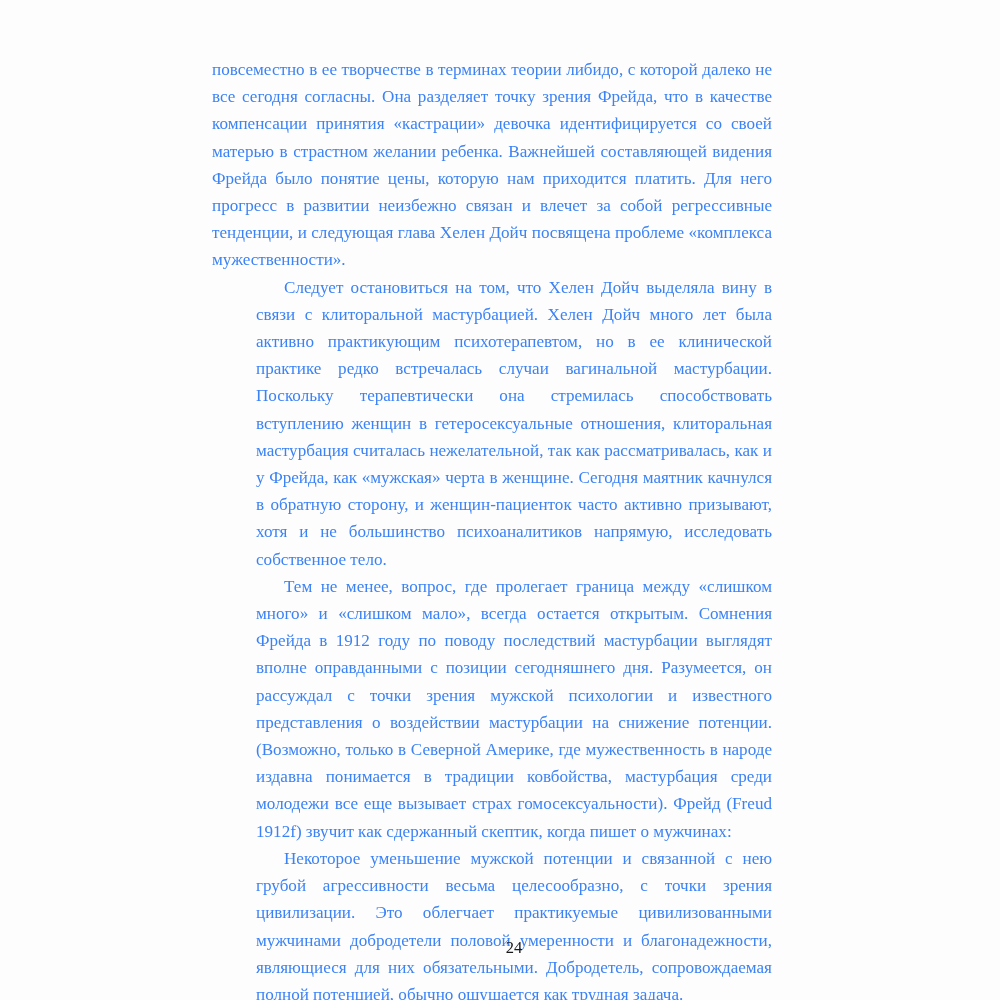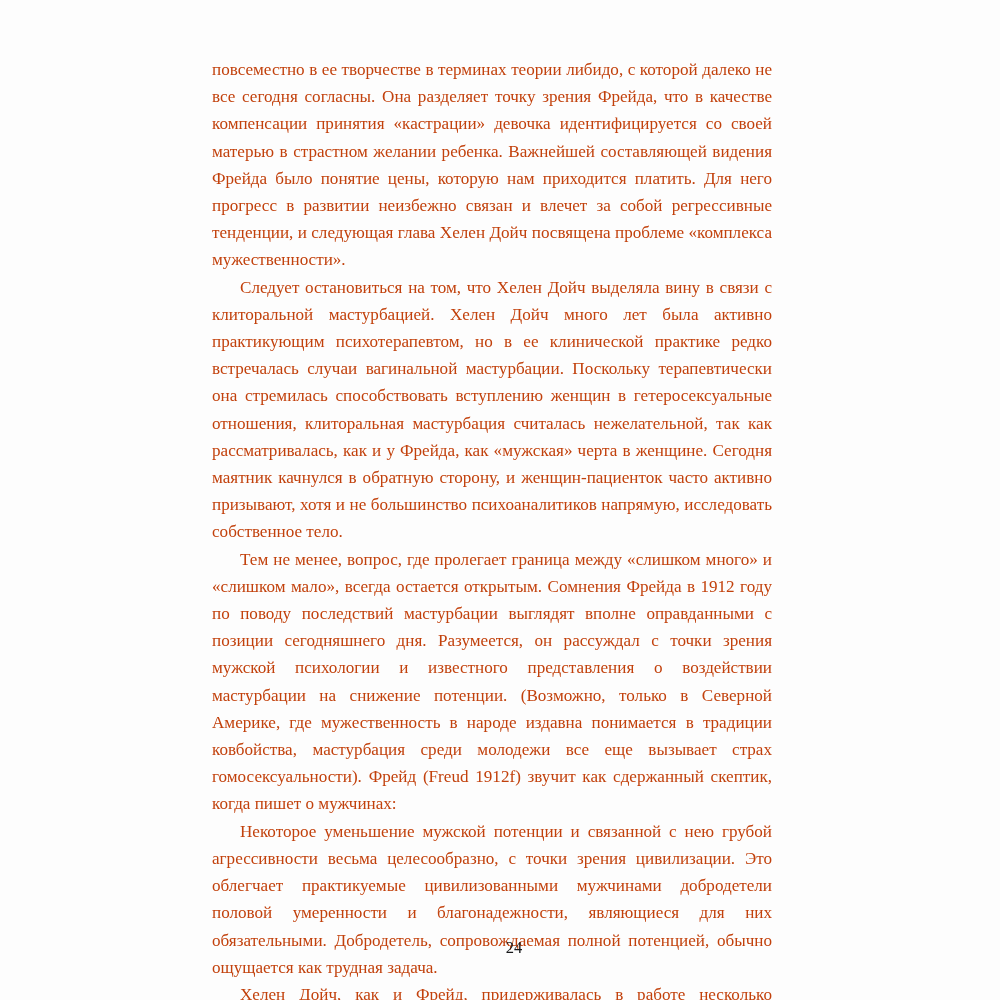--- a/index.html
+++ b/index.html
@@ -26,25 +26,26 @@
     left: 212px;
     top: 56px;
     width: 560px;
   }
   .para {
     margin: 0;
     text-align: justify;
     text-justify: inter-word;
     font-size: 17.1px;
     line-height: 27.2px;
-    color: #c2410c;
+    color: #3b82f6;
     hyphens: manual;
   }
   .para + .para {
     margin-top: 0;
+    margin-left: 44px;
   }
   .para.indent {
     text-indent: 28px;
   }
   .page-number {
     position: absolute;
     left: 0;
     right: 0;
     top: 938px;
     text-align: center;

